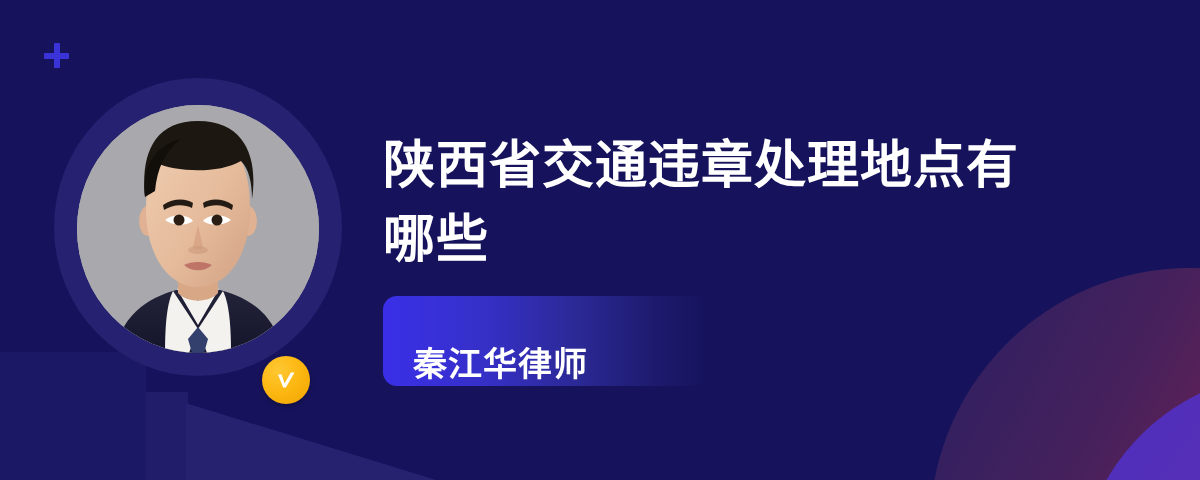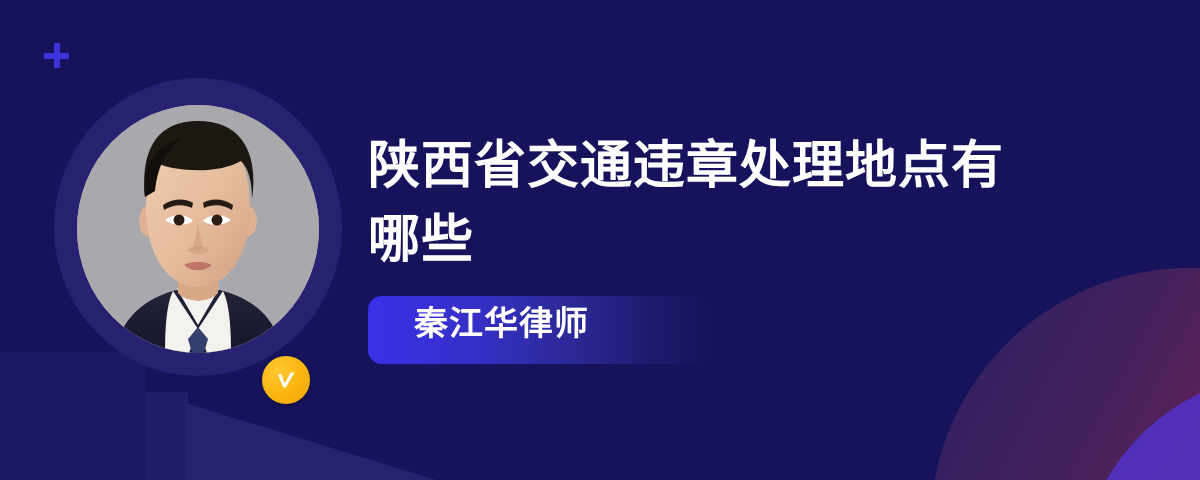--- a/index.html
+++ b/index.html
@@ -139,45 +139,44 @@
     align-items: center;
     justify-content: center;
   }
   .verified-badge svg {
     display: block;
   }
 
   
   .content {
     position: absolute;
-    left: 368px;
+    left: 383px;
     top: 128px;
     width: 700px;
   }
   .headline {
     margin: 0;
     width: 672px;
     color: #ffffff;
     font-size: 52px;
     font-weight: 700;
     line-height: 74px;
     letter-spacing: 1px;
     font-family: "DejaVu Sans", "Liberation Sans", sans-serif;
   }
   .name-badge {
     position: absolute;
     left: 0;
     top: 168px;
     width: 325px;
-    height: 68px;
+    height: 90px;
     border-radius: 14px;
     background: linear-gradient(90deg, #3a2fe8 0%, #3630c9 30%, #2b2995 60%, #1d1a6d 84%, #16135c 100%);
     display: flex;
-    align-items: flex-start;
-    padding-left: 16px;
+    align-items: flex-end;
   }
   .name-badge-text {
     padding-left: 30px;
     color: #ffffff;
     font-size: 34px;
     font-weight: 700;
     letter-spacing: 1px;
     font-family: "DejaVu Sans", "Liberation Sans", sans-serif;
   }
 </style>

